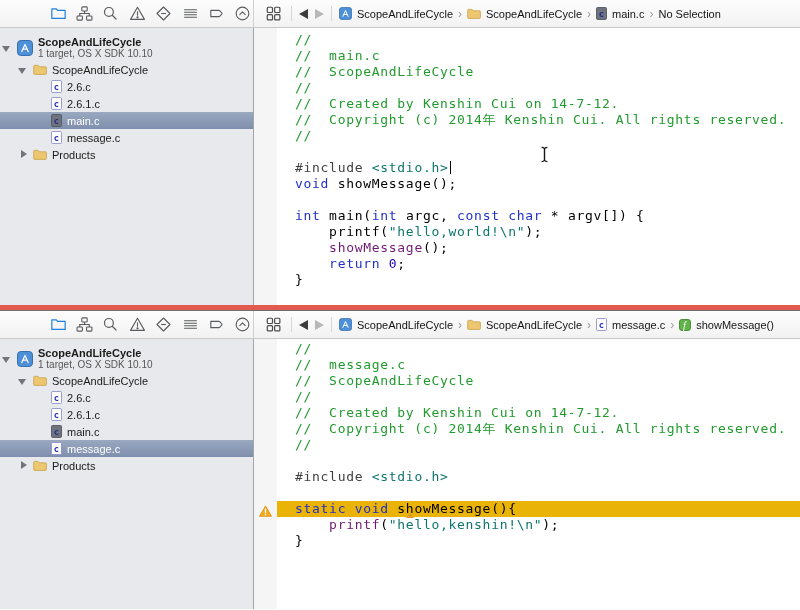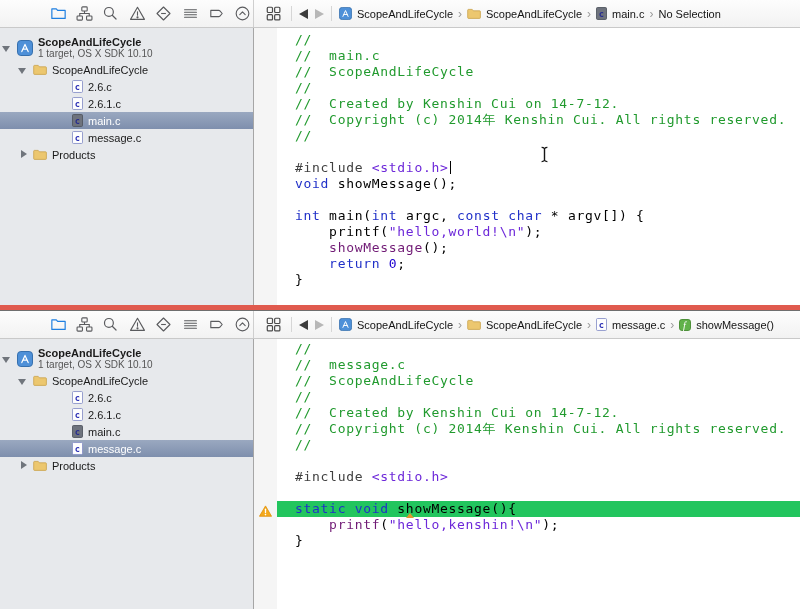--- a/index.html
+++ b/index.html
@@ -22,41 +22,41 @@
   .crumbs{display:flex;align-items:center;gap:5px;font-size:11px;color:#141414;white-space:nowrap;overflow:hidden}
   .crumb{display:flex;align-items:center;gap:5px}
   .chev{color:#9B9B9B;font-size:12px}
 
   
   .pbody{display:flex;height:calc(100% - 28px)}
   .sidebar{width:254px;flex:none;background:#E7E9EC;border-right:1px solid #A6A6A6;padding-top:6px;font-size:11px;color:#1A1A1A;overflow:hidden}
   .srow{display:flex;align-items:center;height:17px;gap:5px}
   .srow.project{height:27px;padding-left:2px}
   .srow.group,.srow.products{padding-left:18px}
-  .srow.file{padding-left:72px}
+  .srow.file{padding-left:51px}
   .srow.selected{background:linear-gradient(#9AA8C0,#7E8FAD);color:#fff}
   .ptxt{line-height:1.1}
   .pname{font-weight:bold;font-size:11px}
   .pdetail{font-size:10px;color:#555}
   .disc{width:10px;height:10px;position:relative;flex:none}
   .disc.down::before{content:'';position:absolute;left:0;top:3px;border-left:4.5px solid transparent;border-right:4.5px solid transparent;border-top:6px solid #70757C}
   .disc.right::before{content:'';position:absolute;left:3px;top:0;border-top:4.5px solid transparent;border-bottom:4.5px solid transparent;border-left:6px solid #70757C}
 
   
   .editor-body{flex:1;display:flex;position:relative;overflow:hidden;background:#fff}
   .gutter{width:23px;flex:none;background:#F5F5F5;position:relative}
   .code{flex:1;font-family:"DejaVu Sans Mono",monospace;font-size:13px;line-height:16px;letter-spacing:0.7px;white-space:pre;color:#000;overflow:hidden}
   .pane-top .code{padding-top:4px}
   .pane-bottom .code{padding-top:2px}
   .cl{min-height:16px;padding-left:18px}
-  .cl.hl{background:#22c55e}
+  .cl.hl{background:#eab308}
   .tk-cmt{color:#219A2E}
   .tk-kw{color:#2030C8}
   .tk-pre{color:#404040}
-  .tk-str{color:#6d28d9}
+  .tk-str{color:#0f766e}
   .tk-num{color:#1C00CF}
   .tk-fn{color:#701a75}
   .tk-pl{color:#000}
   .icaret{display:inline-block;width:1px;height:13px;background:#000;vertical-align:-2px;margin-left:1px}
   .warn-badge{position:absolute;left:5px;width:13px;height:12px}
   .issue-caret{position:absolute;left:152px;top:174px;width:0;height:0;border-left:4px solid transparent;border-right:4px solid transparent;border-bottom:5px solid #E09A2F}
   .mouse-ibeam{position:absolute;left:539px;top:146px;pointer-events:none}
   .hidden-defs{position:absolute;width:0;height:0;overflow:hidden}
 </style>
 </head>

